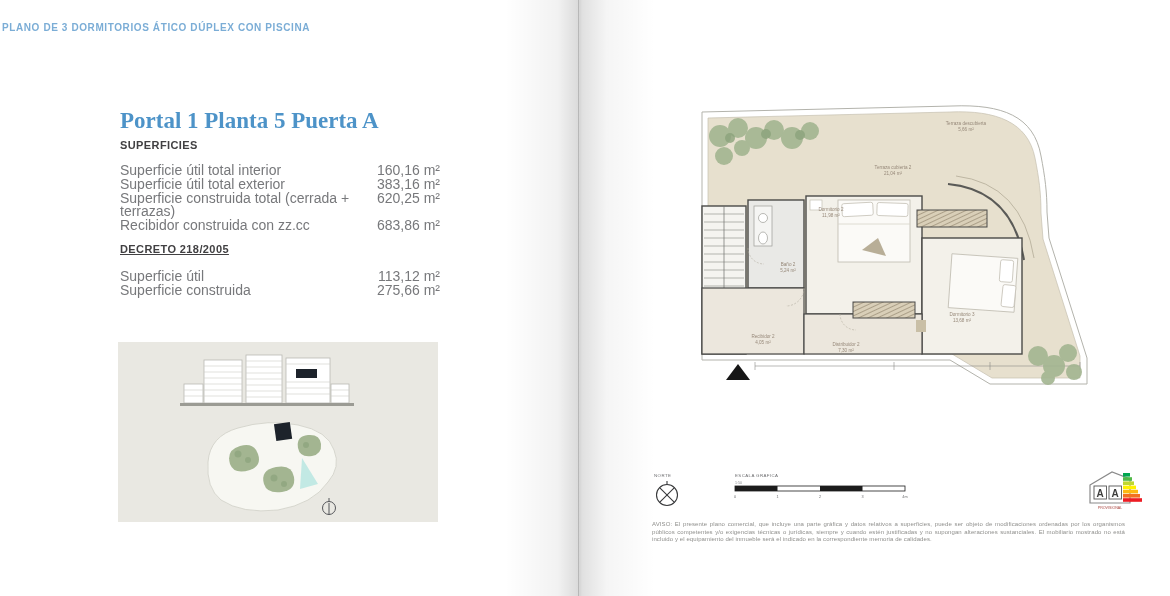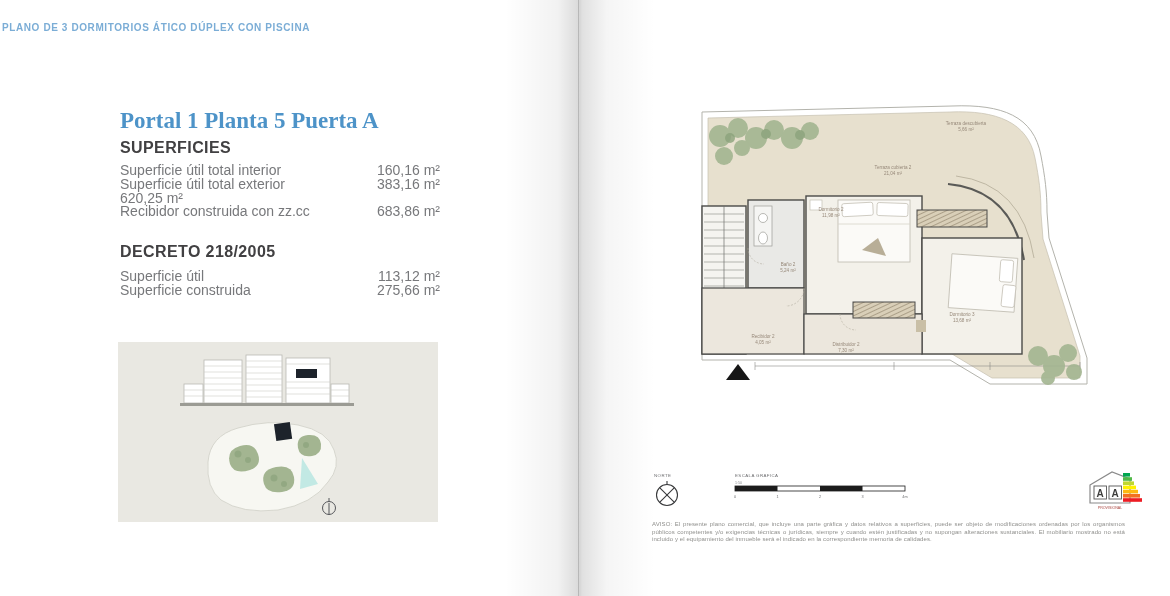--- a/index.html
+++ b/index.html
@@ -10,24 +10,24 @@
   .spine { position:absolute; left:505px; top:0; width:150px; height:596px;
     background:linear-gradient(90deg, rgba(0,0,0,0) 0%, rgba(0,0,0,0.05) 35%, rgba(0,0,0,0.14) 48.5%, rgba(0,0,0,0.16) 50%, rgba(0,0,0,0.12) 51.5%, rgba(0,0,0,0.04) 68%, rgba(0,0,0,0) 100%);
     pointer-events:none; }
   .spine-line { position:absolute; left:578px; top:0; width:1px; height:596px; background:rgba(120,120,120,0.35); }
 
   
   .doc-header { position:absolute; left:2px; top:14px; font-size:10px; font-weight:bold;
     letter-spacing:0.6px; color:#7badd6;margin-top:8px; }
   .title { position:absolute; left:120px; top:108px; font-family:"Liberation Serif", serif;
     font-weight:700; font-size:23px; color:#4d93c8; }
-  .sec-heading { position:absolute; left:120px; font-size:16px; font-weight:bold;
+  .sec-heading { position:absolute; left:120px; font-size:11px; font-weight:bold;
     color:#414042; letter-spacing:0.4px; }
   .sec-heading.sup { top:139px; }
-  .sec-heading.dec { top:243px; }
+  .sec-heading.dec { top:243px;text-decoration:underline; }
   .table { position:absolute; left:120px; width:320px; }
   .table.sup-table { top:164px; }
   .table.dec-table { top:270px; }
   .trow { display:flex; justify-content:space-between; font-size:14px; color:#77787b;
     line-height:13.8px; }
   .tvalue { text-align:center; white-space:nowrap; }
 
   
   .keyplan { position:absolute; left:118px; top:342px; width:320px; height:180px;
     background:#e9e8e2; }
@@ -55,20 +55,21 @@
     <div class="table sup-table">
       <div class="trow">
         <span class="tlabel">Superficie útil total interior</span>
         <span class="tvalue">160,16 m²</span>
       </div>
       <div class="trow">
         <span class="tlabel">Superficie útil total exterior</span>
         <span class="tvalue">383,16 m²</span>
       </div>
       <div class="trow">
+        <span class="tlabel">Superficie construida total (cerrada + terrazas)</span>
         <span class="tvalue">620,25 m²</span>
       </div>
       <div class="trow">
         <span class="tlabel">Recibidor construida con zz.cc</span>
         <span class="tvalue">683,86 m²</span>
       </div>
     </div>
 
     <div class="sec-heading dec">DECRETO 218/2005</div>
     <div class="table dec-table">

